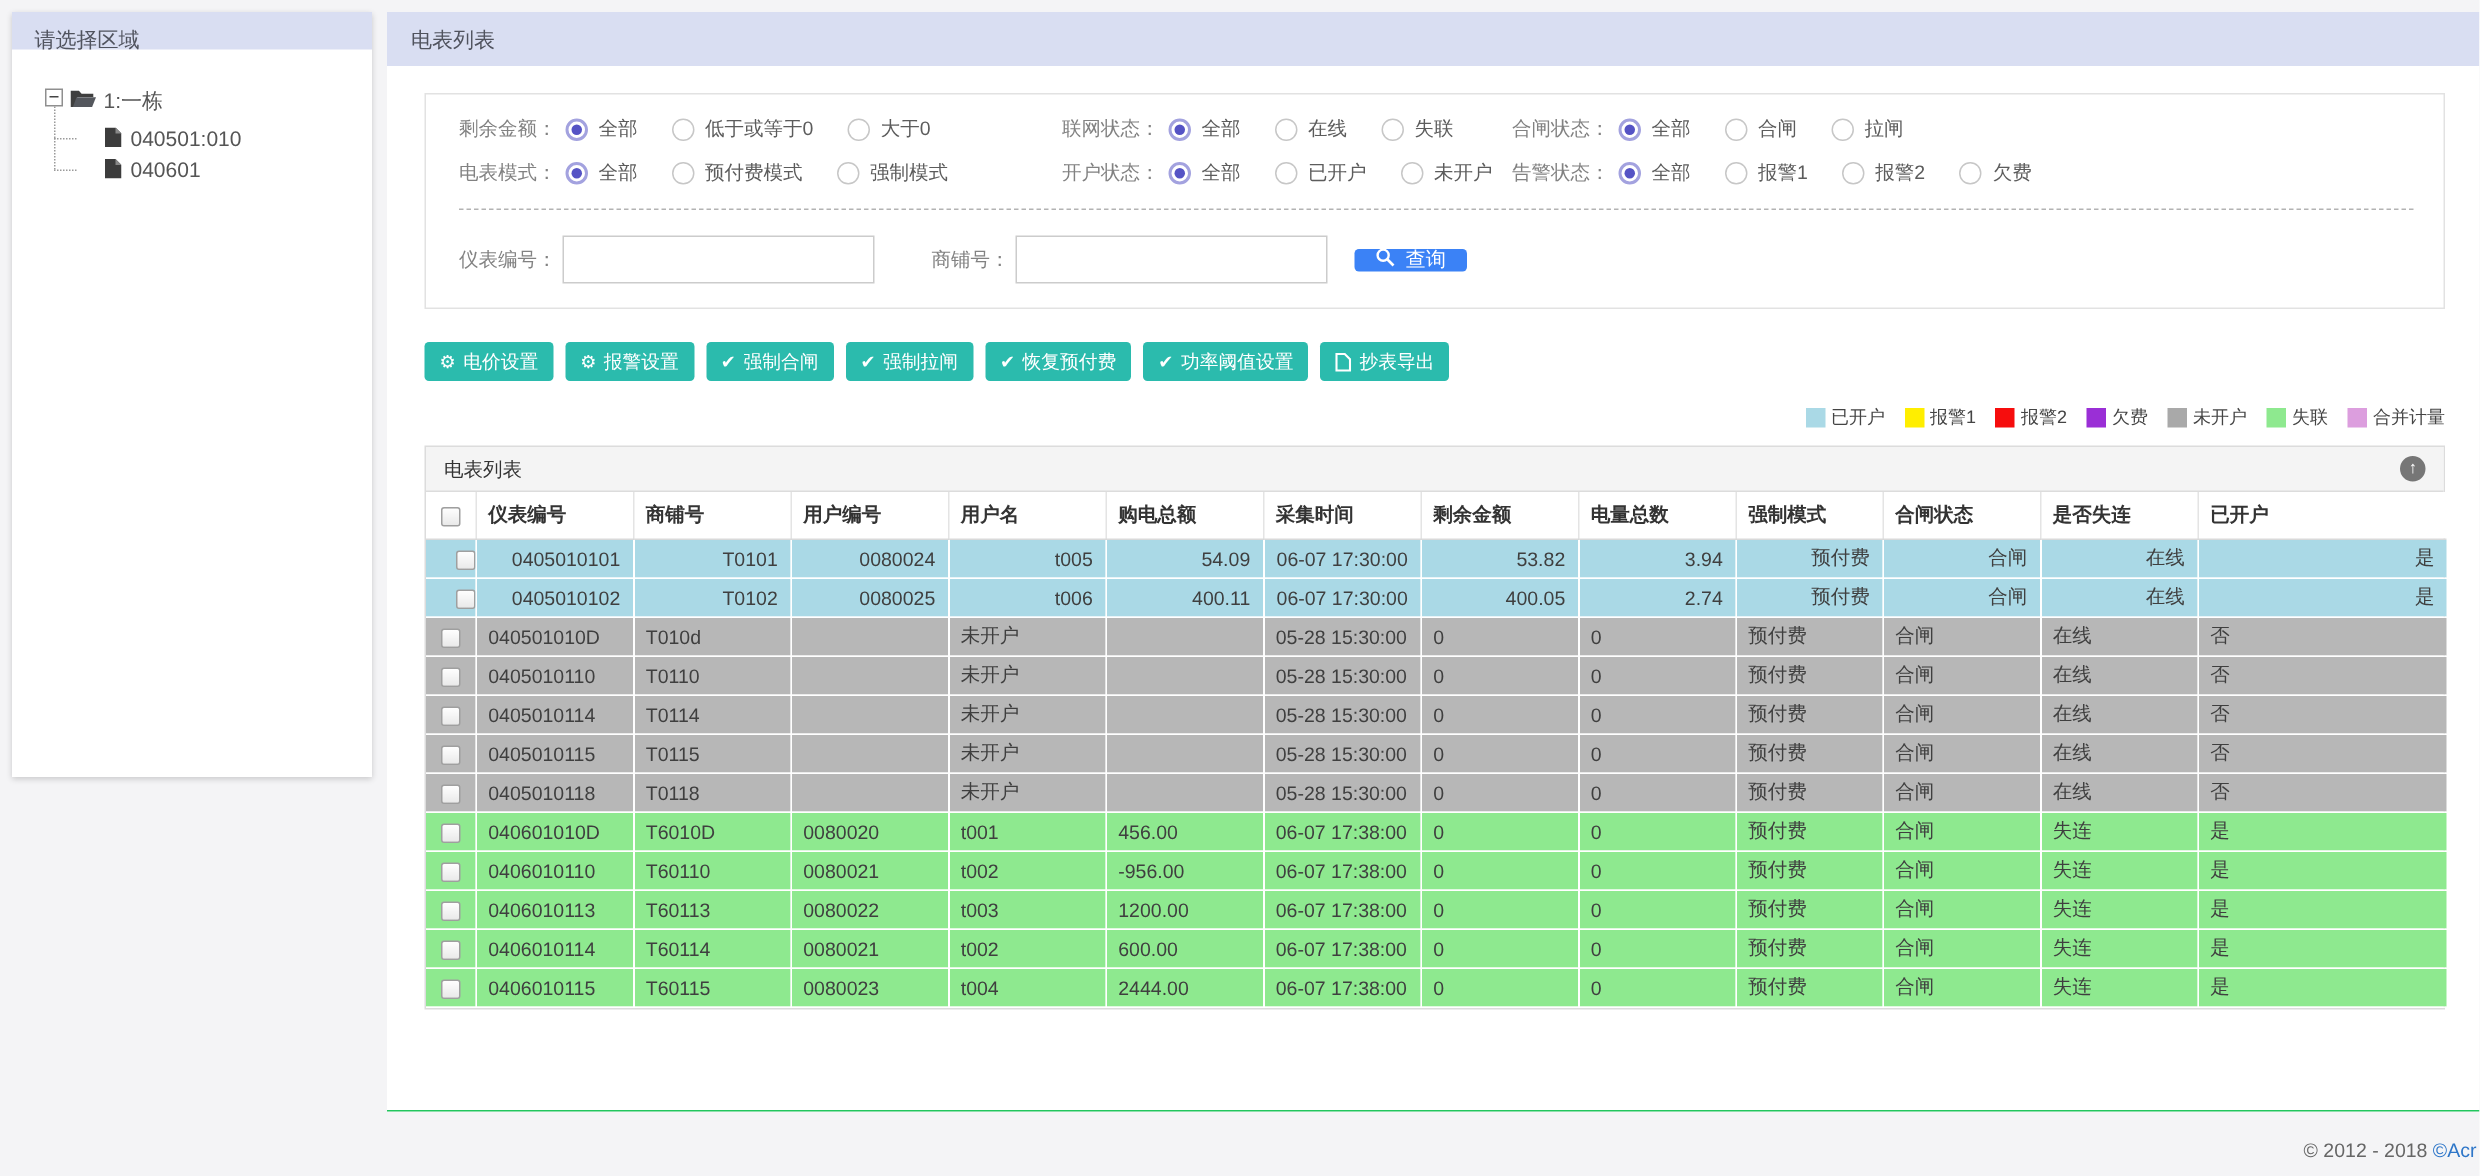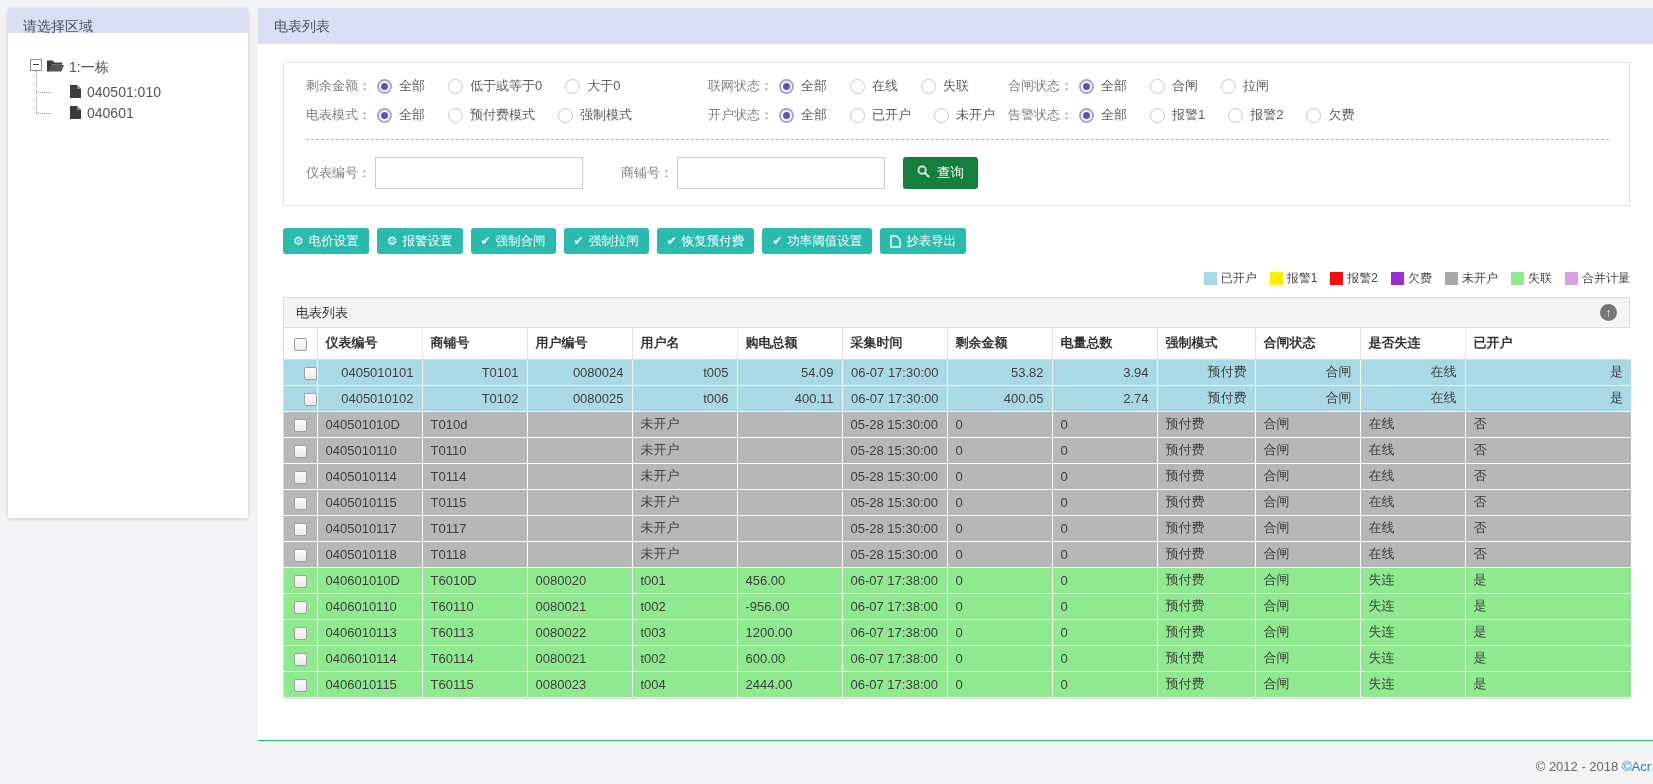--- a/index.html
+++ b/index.html
@@ -50,21 +50,21 @@
            background:#fff; margin-right:7px; position:relative; flex:none; }
   .radio.sel { border:2px solid #a3a2df; }
   .radio.sel::after { content:""; position:absolute; left:2px; top:2px; width:7px;
                       height:7px; border-radius:50%; background:#5553c5; }
 
   .dashed { border-top:1px dashed #b3b3b3; margin:15px 0 17px; }
   .search-row { display:flex; align-items:center; font-size:13px; color:#828282; }
   .txt-input { width:208px; height:32px; border:1px solid #ccc; margin-left:4px;
                padding:0 8px; font-size:13px; color:#444; outline:none; }
   .lbl-shop { margin-left:38px; }
-  .btn-query { margin-left:18px; height:32px; padding:0 14px; background:#15803d;
+  .btn-query { margin-left:18px; height:15px; padding:0 14px; background:#3b82f6;
                color:#fff; border:none; border-radius:3px; font-size:13.5px;
                display:inline-flex; align-items:center; gap:7px; cursor:pointer; }
 
   .actions { margin-top:22px; display:flex; gap:8px; }
   .btn-action { height:26px; background:#2bbbad; color:#fff; border:none; border-radius:3px;
                 padding:0 10px; font-size:12.5px; display:inline-flex; align-items:center;
                 gap:5px; cursor:pointer; white-space:nowrap; }
   .btn-action .ic { font-size:12px; line-height:1; display:inline-flex; }
 
   .legend { margin-top:16px; display:flex; justify-content:flex-end; align-items:center;
@@ -448,35 +448,20 @@
                 <td>05-28 15:30:00</td>
                 <td>0</td>
                 <td>0</td>
                 <td>预付费</td>
                 <td>合闸</td>
                 <td>在线</td>
                 <td>否</td>
               </tr>
               <tr class="r-gray">
                 <td class="cb-cell"><span class="cb"></span></td>
-                <td>0405010117</td>
-                <td>T0117</td>
-                <td></td>
-                <td>未开户</td>
-                <td></td>
-                <td>05-28 15:30:00</td>
-                <td>0</td>
-                <td>0</td>
-                <td>预付费</td>
-                <td>合闸</td>
-                <td>在线</td>
-                <td>否</td>
-              </tr>
-              <tr class="r-gray">
-                <td class="cb-cell"><span class="cb"></span></td>
                 <td>0405010118</td>
                 <td>T0118</td>
                 <td></td>
                 <td>未开户</td>
                 <td></td>
                 <td>05-28 15:30:00</td>
                 <td>0</td>
                 <td>0</td>
                 <td>预付费</td>
                 <td>合闸</td>

